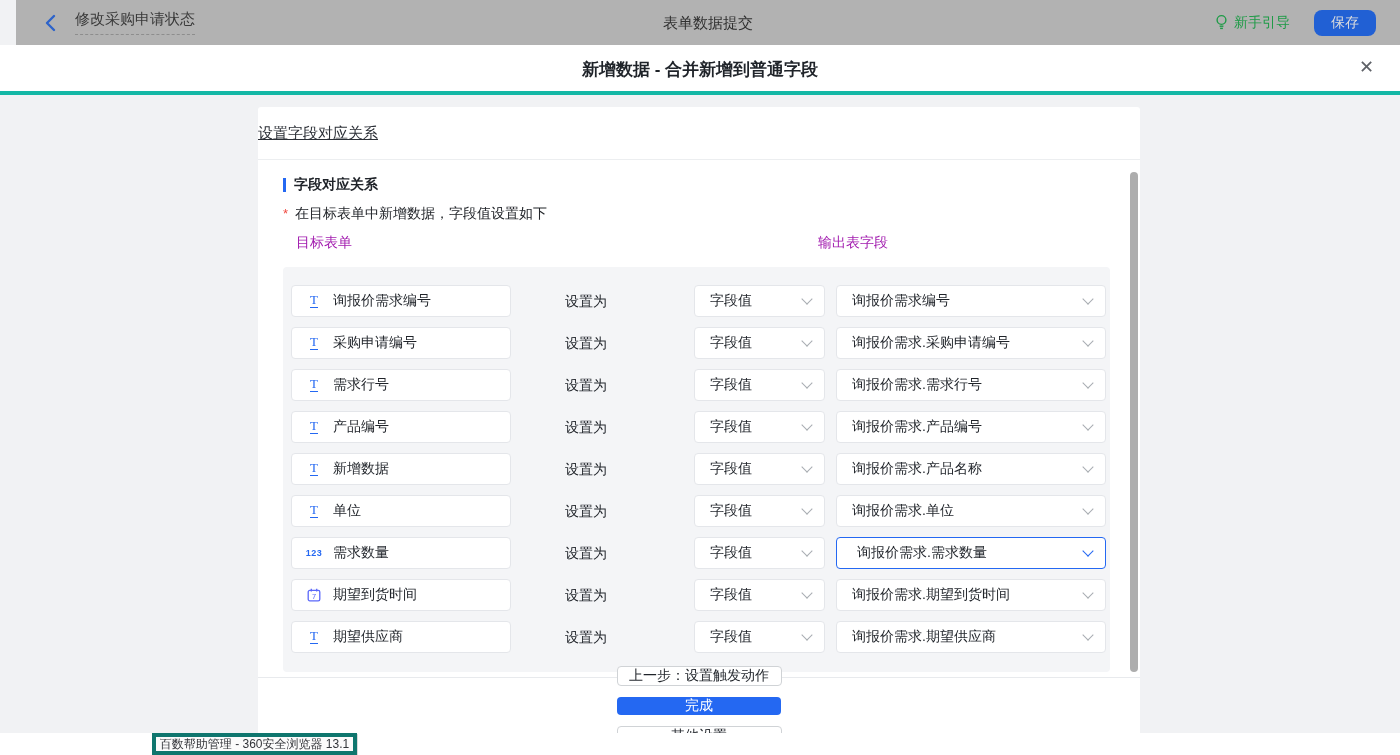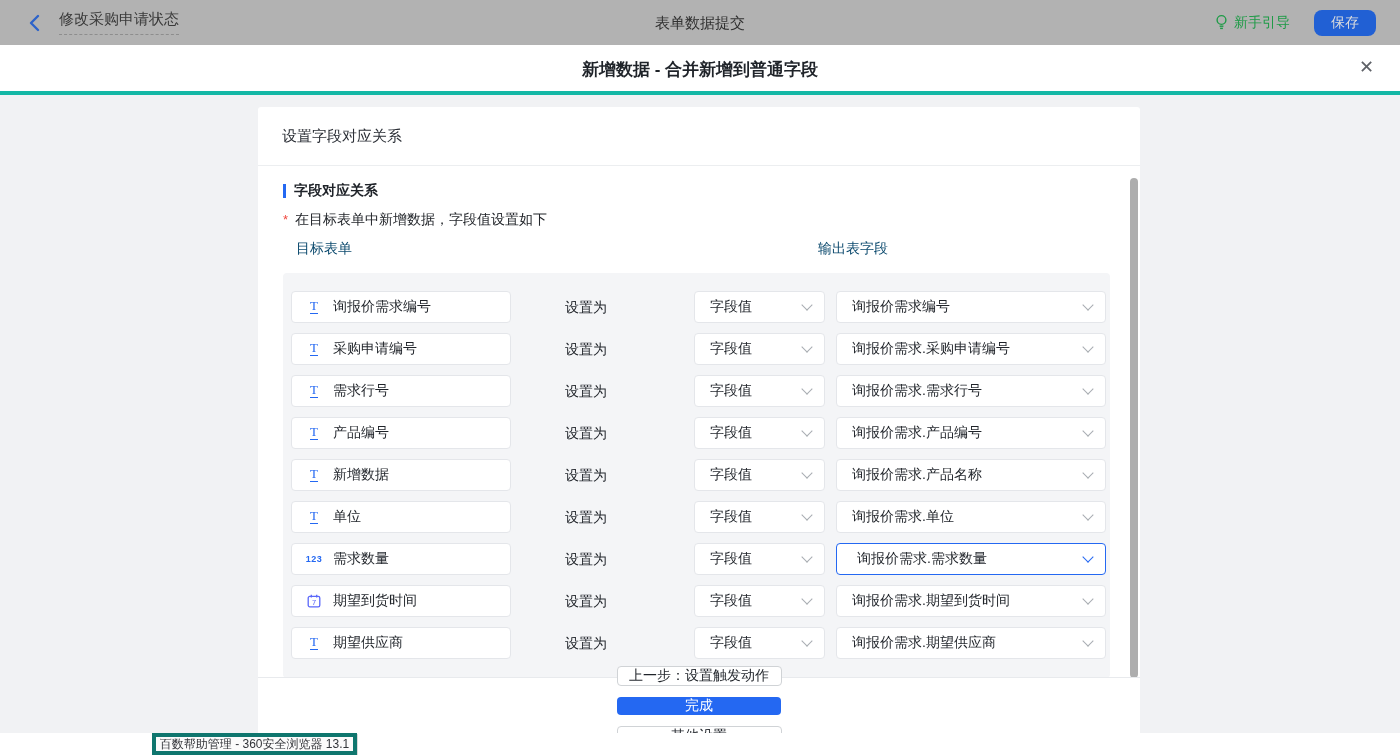--- a/index.html
+++ b/index.html
@@ -1,45 +1,45 @@
 <!DOCTYPE html>
 <html><head>
 <meta charset="utf-8">
 <style>
   * { margin:0; padding:0; box-sizing:border-box; }
   body { font-family:"Liberation Sans","DejaVu Sans",sans-serif; }
   .screen { position:relative; width:1400px; height:755px; background:#f1f2f4; overflow:hidden; }
 
   
-  .topbar { position:absolute; top:0; left:0; right:0; height:45px; background:#b2b2b2; }
+  .topbar { position:absolute; top:0; left:16px; right:0; height:45px; background:#b2b2b2; }
   .topbar-left { position:absolute; left:28px; top:0; height:45px; display:flex; align-items:center; gap:18px; }
   .back-chev { display:flex; align-items:center; cursor:pointer; }
   .back-label { font-size:15px; color:#3a3a3a; padding-bottom:5px; border-bottom:1px dashed #8d8d8d; cursor:text; }
   .topbar-title { position:absolute; left:0; right:0; top:0; height:45px; line-height:45px; text-align:center; font-size:15px; color:#303030; pointer-events:none; }
   .topbar-right { position:absolute; right:24px; top:0; height:45px; display:flex; align-items:center; gap:24px; }
   .guide { display:flex; align-items:center; gap:6px; color:#1f9b47; font-size:14px; cursor:pointer; }
   .save-btn { width:62px; height:26px; background:#2160d4; color:#dcdcdc; border:none; border-radius:8px; font-size:14px; font-family:inherit; cursor:pointer; }
 
   
   .modal-titlebar { position:absolute; top:45px; left:0; right:0; height:50px; background:#fff; border-bottom:4px solid #14b8a6; }
   .modal-title { height:49px; line-height:49px; text-align:center; font-size:17px; font-weight:600; color:#1f2329; }
   .close { position:absolute; right:26px; top:13px; font-size:18px; color:#5f6268; cursor:pointer; line-height:1; }
 
   
   .page { position:absolute; top:95px; left:0; right:0; bottom:0; background:#f1f2f4; }
 
   .card { position:absolute; left:258px; top:12px; width:882px; height:626px; background:#fff; border-radius:3px; }
-  .card-header { height:59px; border-bottom:1px solid #eceef0; display:flex; align-items:center; padding-left:24px; font-size:15px; color:#2b2f36; }
+  .card-header { height:53px; border-bottom:1px solid #eceef0; display:flex; align-items:center; font-size:15px; color:#2b2f36;text-decoration:underline; }
   .card-body { position:relative; height:517px; }
 
   .section-title { position:absolute; left:25px; top:16px; display:flex; align-items:center; gap:8px; font-size:14px; font-weight:bold; color:#1f2329; }
   .blue-bar { width:3px; height:14px; background:#2468f2; }
   .note { position:absolute; left:25px; top:45px; font-size:14px; color:#23262b; }
   .star { color:#f0483f; margin-right:7px; font-size:13px; }
-  .col-label { position:absolute; top:74px; font-size:14px; color:#0c4a6e; }
+  .col-label { position:absolute; top:74px; font-size:14px; color:#a21caf; }
   .col-left { left:38px; }
   .col-right { left:560px; }
 
   .panel { position:absolute; left:25px; top:107px; width:827px; height:405px; background:#f4f5f7; border-radius:4px; padding-top:18px; }
 
   .row { position:relative; height:32px; margin-bottom:10px; }
   .field-box { position:absolute; left:8px; top:0; width:220px; height:32px; background:#fff; border:1px solid #e4e6ea; border-radius:4px; display:flex; align-items:center; gap:11px; padding-left:14px; font-size:14px; color:#1f2329; cursor:pointer; }
   .f-icon { display:flex; align-items:center; justify-content:center; width:16px; }
   .icon-t { color:#2468f2; font-family:"Liberation Serif","DejaVu Serif",serif; font-size:13px; line-height:11px; padding-bottom:2px; border-bottom:1.5px solid #2468f2; }
   .icon-123 { color:#2468f2; font-size:9px; font-weight:bold; letter-spacing:0.5px; }

